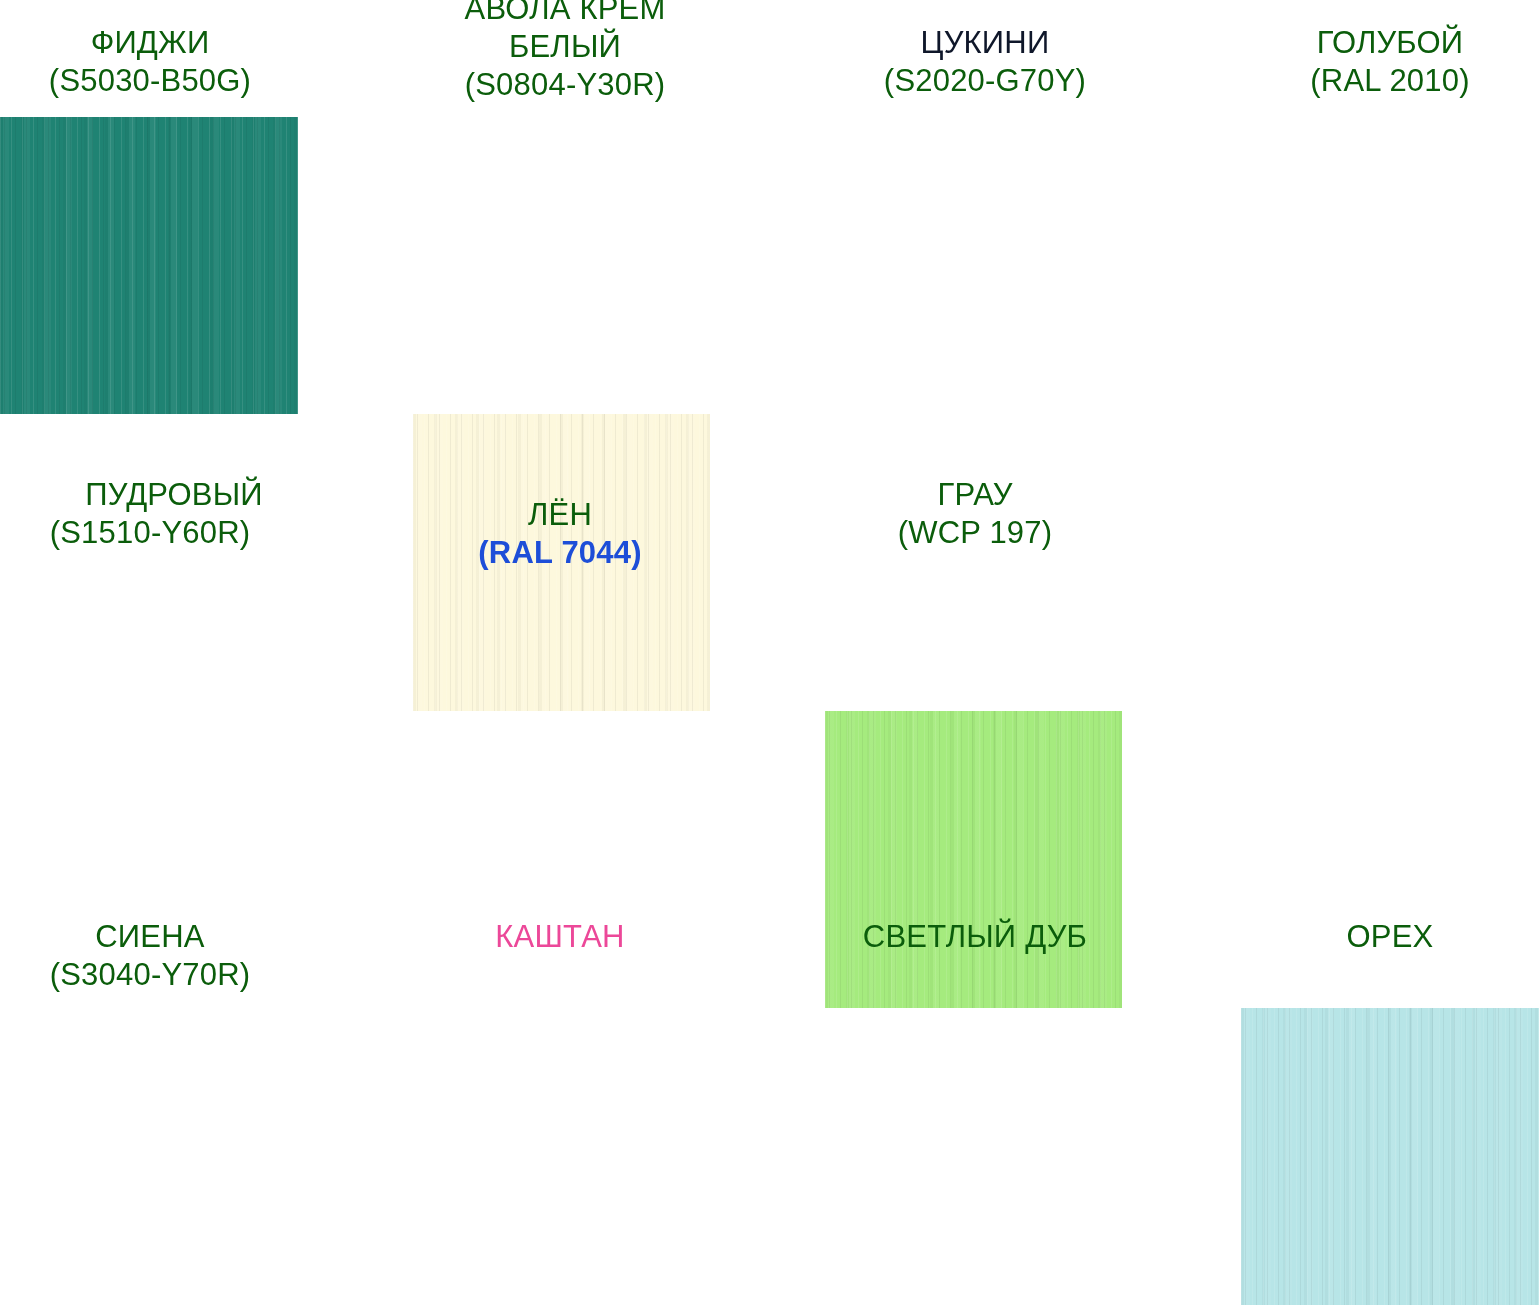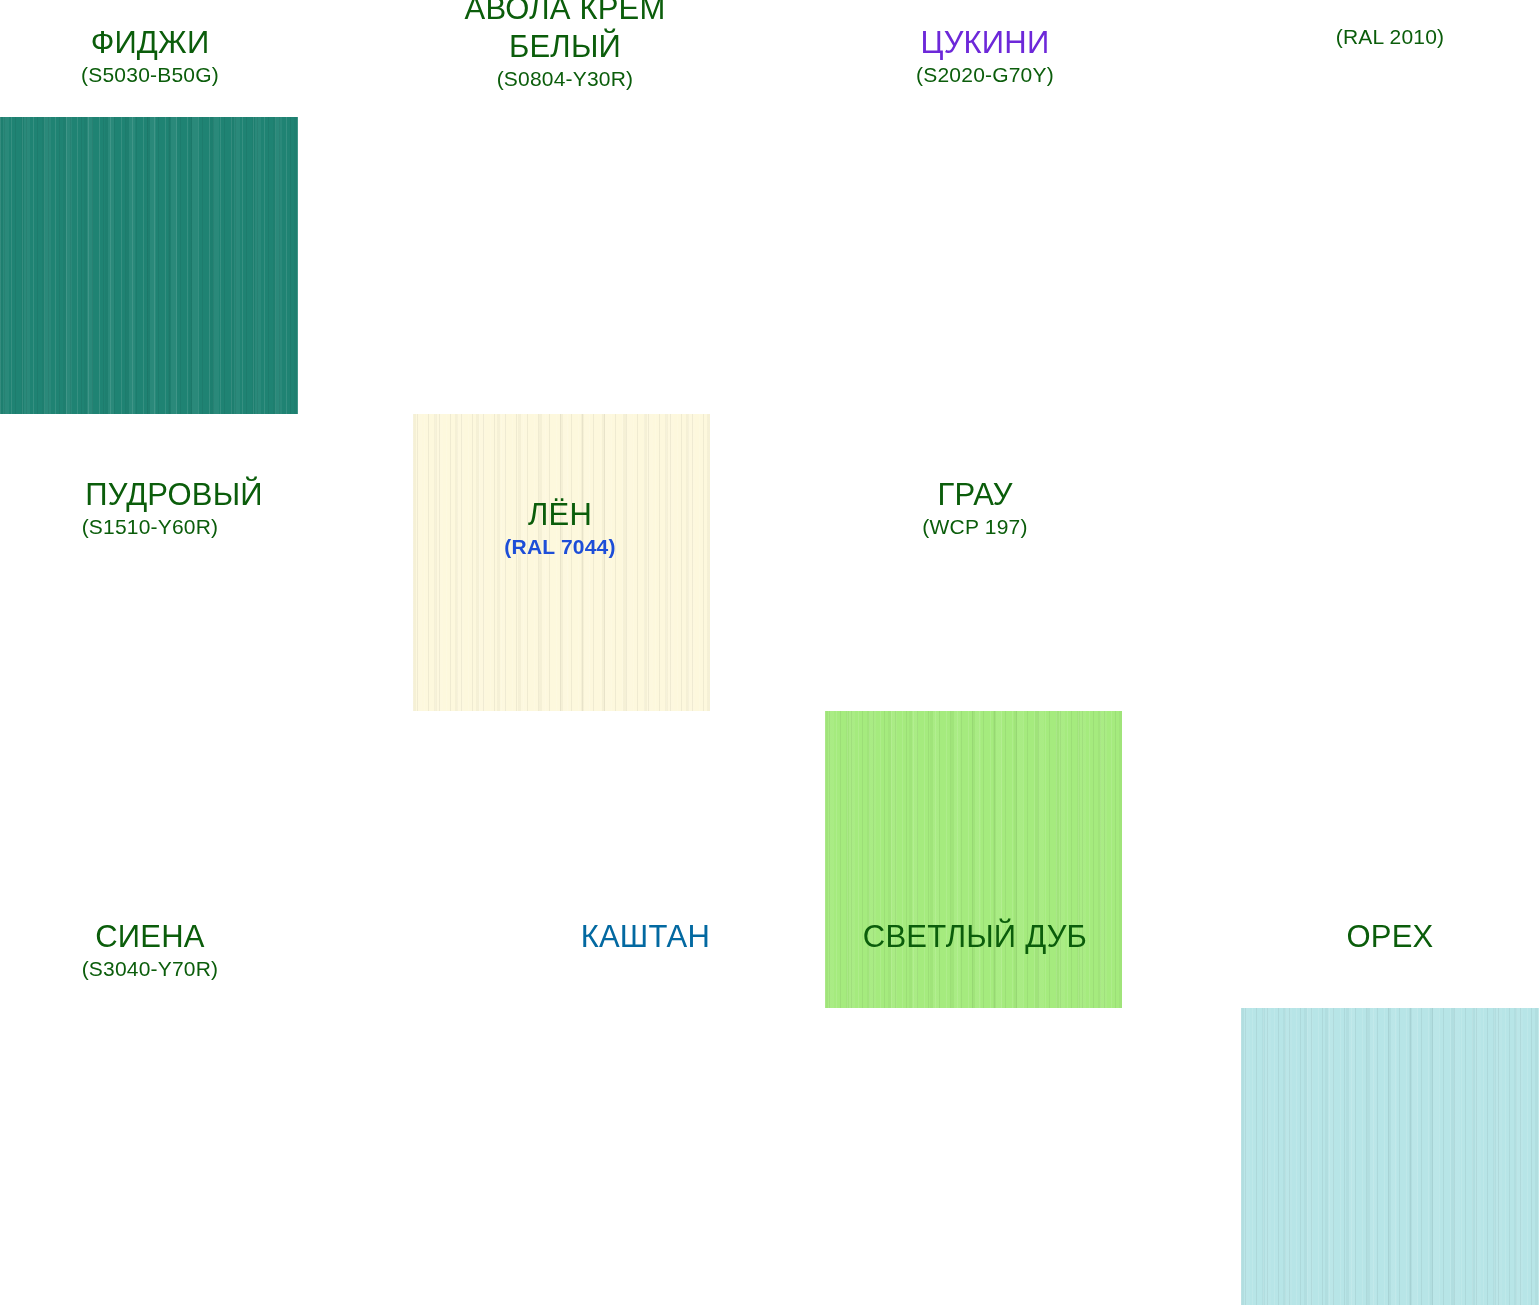--- a/index.html
+++ b/index.html
@@ -31,21 +31,21 @@
     font-size: 31px;
     line-height: 1.22;
     font-weight: 400;
     letter-spacing: 0.2px;
     white-space: pre-line;
     user-select: none;
   }
   .swatch-code {
     text-align: center;
     color: #0b5d0b;
-    font-size: 21px;
+    font-size: 31px;
     line-height: 1.22;
     font-weight: 400;
     letter-spacing: 0.2px;
     user-select: none;
   }
 
   .swatch-chip {
     position: relative;
     overflow: hidden;
     background-repeat: repeat;
@@ -104,46 +104,47 @@
       <div class="swatch-code" style="color: rgb(11, 93, 11);">(S5030-B50G)</div>
     </div>
     <div class="swatch-cell swatch-chip grain-soft" style="left: 0px; top: 117px; width: 298px; height: 297px; background: rgb(31, 131, 115);"></div>
     <div class="swatch-cell" style="left: 400px; top: -10px; width: 330px;">
       <div class="swatch-label" style="color: rgb(11, 93, 11);">АВОЛА КРЕМ
 БЕЛЫЙ</div>
       <div class="swatch-code" style="color: rgb(11, 93, 11);">(S0804-Y30R)</div>
     </div>
     <div class="swatch-cell swatch-chip grain-soft" style="left: 413px; top: 117px; width: 297px; height: 297px; background: rgb(253, 248, 221);"></div>
     <div class="swatch-cell" style="left: 825px; top: 24px; width: 320px;">
-      <div class="swatch-label" style="color: #6d28d9;">ЦУКИНИ</div>
+      <div class="swatch-label" style="color: #0f172a;">ЦУКИНИ</div>
       <div class="swatch-code" style="color: rgb(11, 93, 11);">(S2020-G70Y)</div>
     </div>
     <div class="swatch-cell swatch-chip grain-soft" style="left: 825px; top: 117px; width: 297px; height: 297px; background: rgb(165, 235, 126);"></div>
     <div class="swatch-cell" style="left: 1240px; top: 24px; width: 300px;">
+      <div class="swatch-label" style="color: rgb(11, 93, 11);">ГОЛУБОЙ</div>
       <div class="swatch-code" style="color: rgb(11, 93, 11);">(RAL 2010)</div>
     </div>
     <div class="swatch-cell swatch-chip grain-soft" style="left: 1241px; top: 117px; width: 298px; height: 297px; background: rgb(183, 229, 231);"></div>
     <div class="swatch-cell" style="left: 0px; top: 476px; width: 300px;">
       <div class="swatch-label" style="color: rgb(11, 93, 11); padding-left: 48px;">ПУДРОВЫЙ</div>
       <div class="swatch-code" style="color: rgb(11, 93, 11);">(S1510-Y60R)</div>
     </div>
     <div class="swatch-cell" style="left: 410px; top: 476px; width: 300px; margin-top: 20px;">
       <div class="swatch-label" style="color: rgb(11, 93, 11);">ЛЁН</div>
       <div class="swatch-code" style="color: #1d4ed8; font-weight: bold;">(RAL 7044)</div>
     </div>
     <div class="swatch-cell" style="left: 825px; top: 476px; width: 300px;">
       <div class="swatch-label" style="color: rgb(11, 93, 11);">ГРАУ</div>
       <div class="swatch-code" style="color: rgb(11, 93, 11);">(WCP 197)</div>
     </div>
     <div class="swatch-cell" style="left: 0px; top: 918px; width: 300px;">
       <div class="swatch-label" style="color: rgb(11, 93, 11);">СИЕНА</div>
       <div class="swatch-code" style="color: rgb(11, 93, 11);">(S3040-Y70R)</div>
     </div>
     <div class="swatch-cell" style="left: 410px; top: 918px; width: 300px;">
-      <div class="swatch-label" style="color: #0369a1; text-align: right;">КАШТАН</div>
+      <div class="swatch-label" style="color: #ec4899;">КАШТАН</div>
     </div>
     <div class="swatch-cell" style="left: 1240px; top: 918px; width: 300px;">
       <div class="swatch-label" style="color: rgb(11, 93, 11);">ОРЕХ</div>
       <div class="swatch-code" style="color: rgb(11, 93, 11);"></div>
     </div>
     <div class="swatch-cell" style="left: 820px; top: 918px; width: 310px;">
       <div class="swatch-label" style="color: rgb(11, 93, 11);">СВЕТЛЫЙ ДУБ</div>
       <div class="swatch-code" style="color: rgb(11, 93, 11);"></div>
     </div>
   </div>

